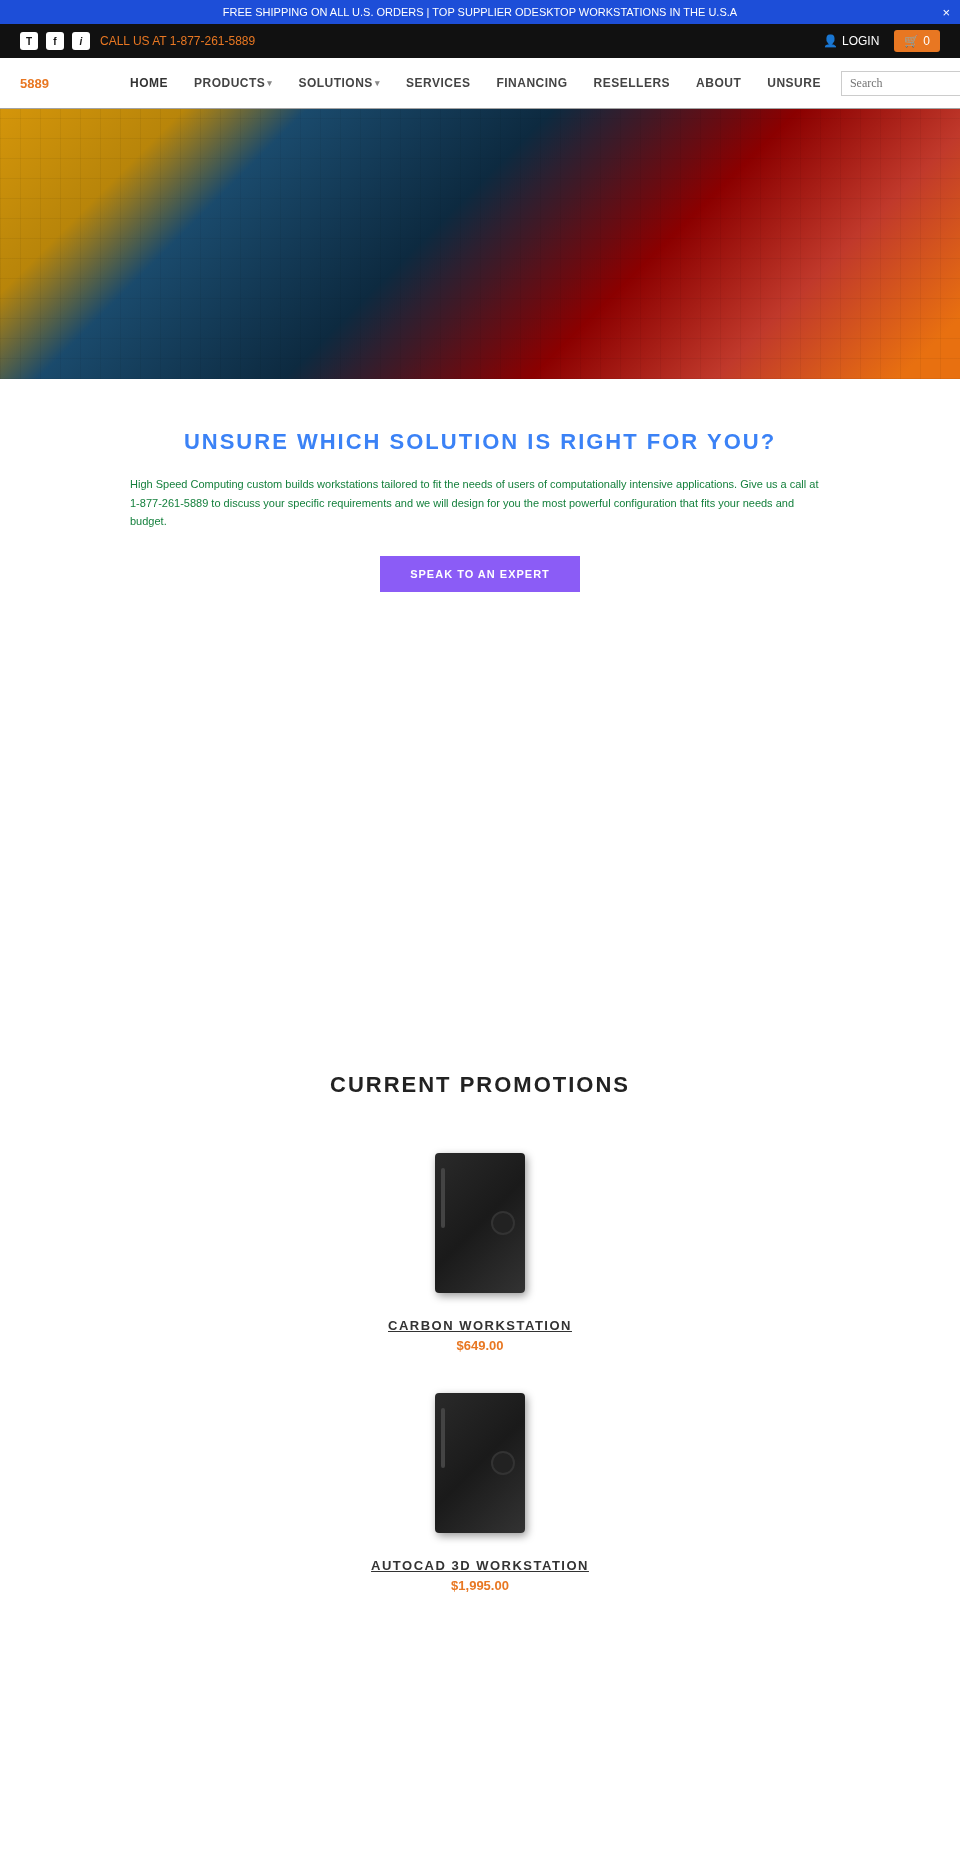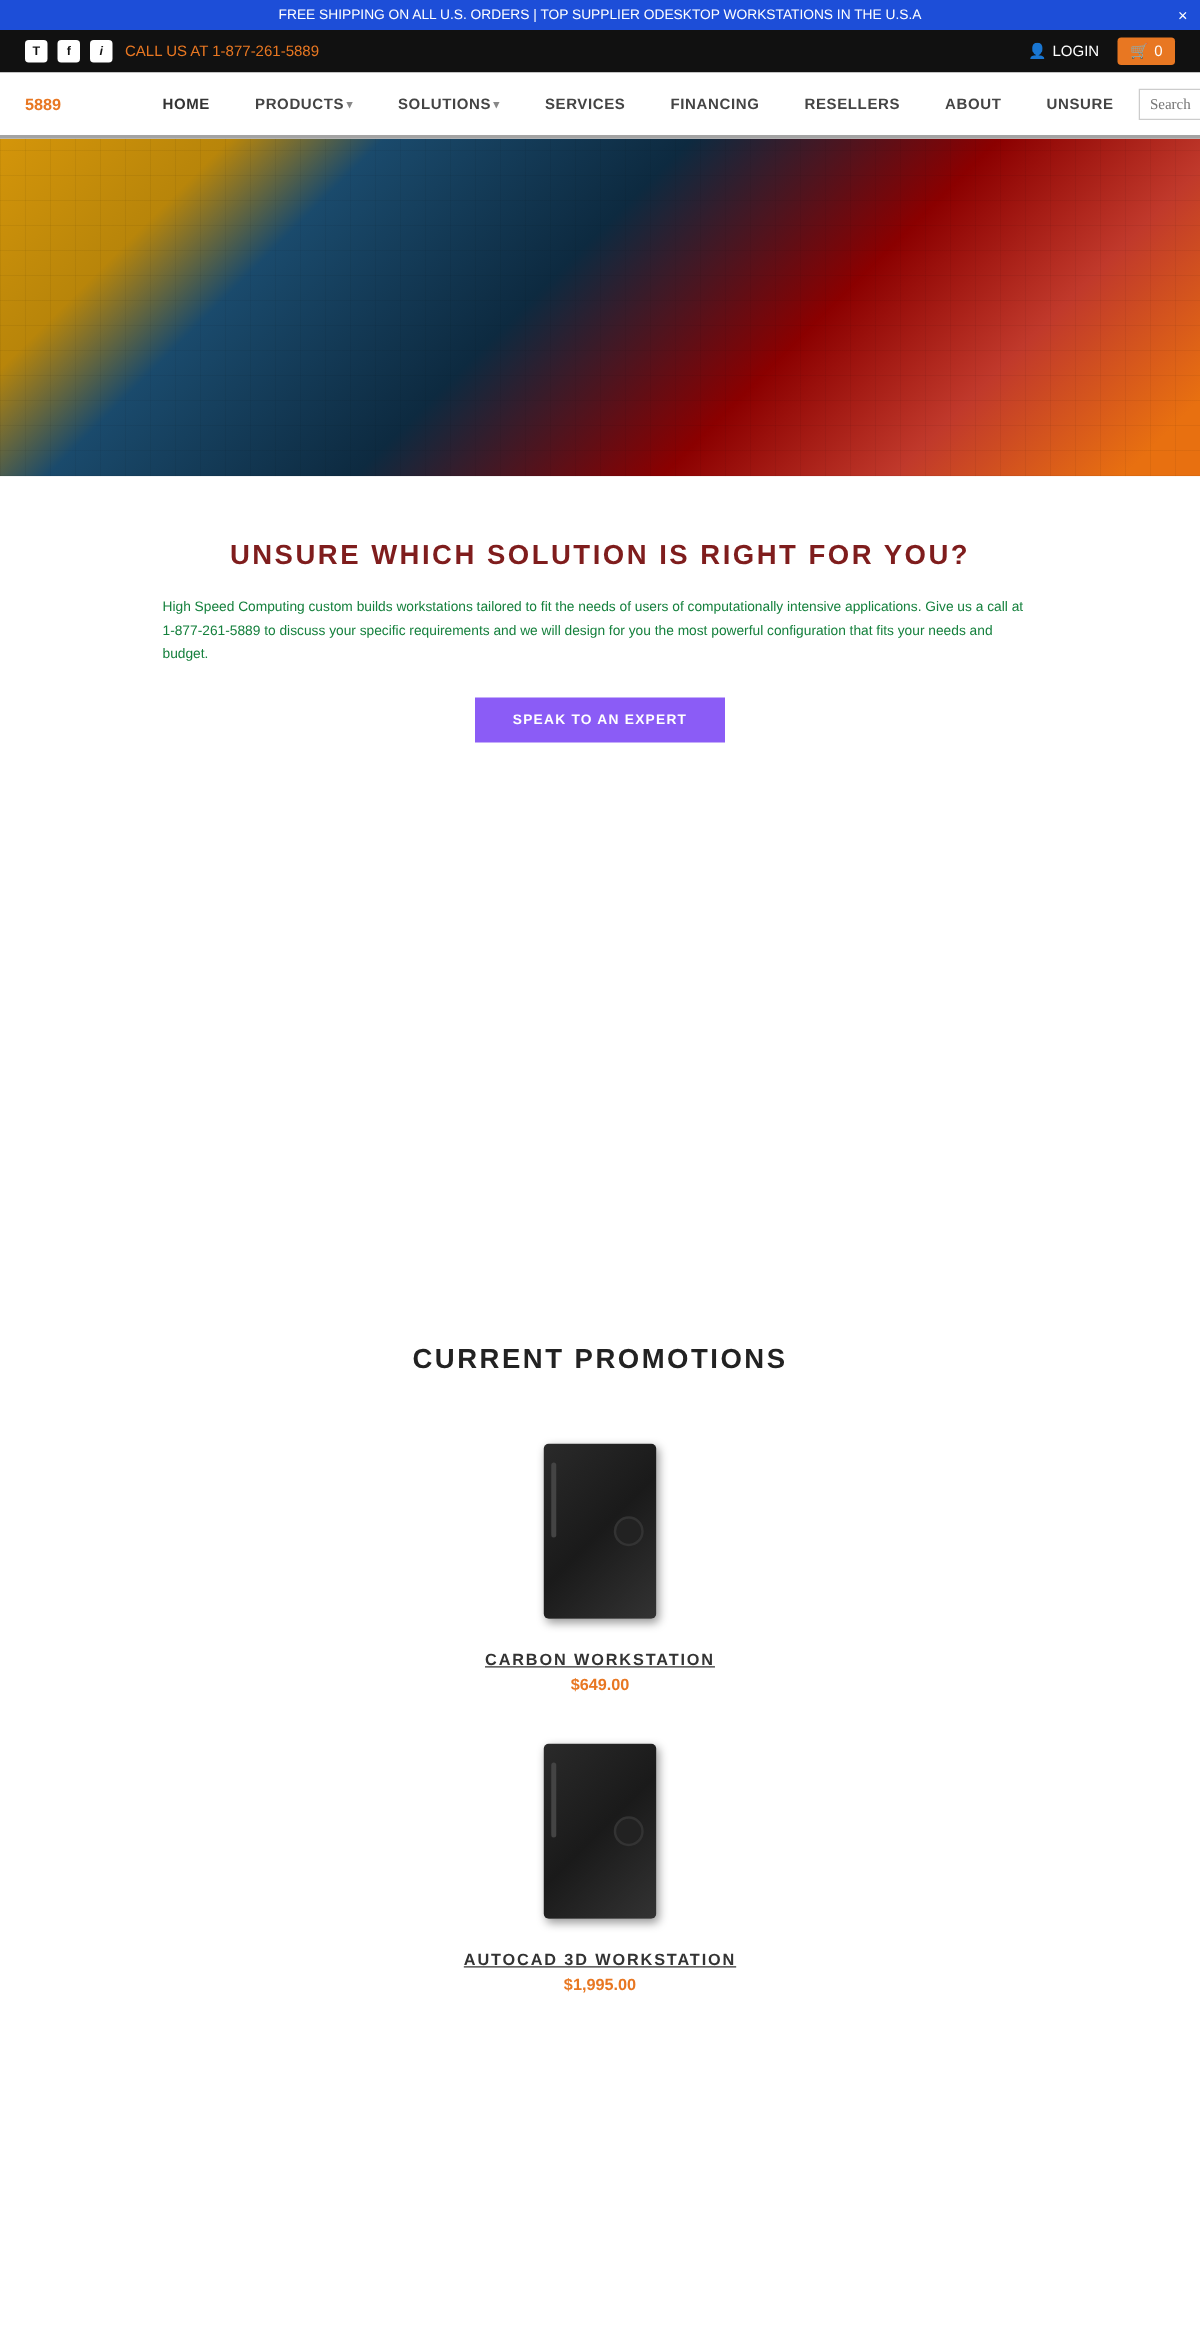--- a/index.html
+++ b/index.html
@@ -82,37 +82,37 @@
       font-size: 12px;
       cursor: pointer;
       display: flex;
       align-items: center;
       gap: 4px;
     }
 
     
     .nav-bar {
       background: #fff;
-      border-bottom: 3px solid #a3a3a3;
+      border-bottom: 1px solid #a3a3a3;
       display: flex;
       align-items: center;
       padding: 10px 20px;
       gap: 0;
     }
     .logo-area {
       margin-right: 20px;
       font-size: 13px;
       font-weight: bold;
       color: #e87722;
       min-width: 80px;
     }
     .nav-links {
       display: flex;
       align-items: center;
-      gap: 16px;
+      gap: 6px;
       flex: 1;
     }
     .nav-link {
       font-size: 12px;
       color: #444;
       padding: 8px 10px;
       cursor: pointer;
       text-decoration: none;
       letter-spacing: 0.5px;
       font-weight: 600;
@@ -168,21 +168,21 @@
 
     
     .main-content {
       padding: 50px 40px;
       text-align: center;
     }
     .section-title {
       font-size: 22px;
       font-weight: bold;
       letter-spacing: 2px;
-      color: #7f1d1d;
+      color: #3b82f6;
       margin-bottom: 20px;
     }
     .section-desc {
       font-size: 11px;
       color: #15803d;
       line-height: 1.7;
       max-width: 700px;
       margin: 0 auto 25px auto;
       text-align: left;
     }

